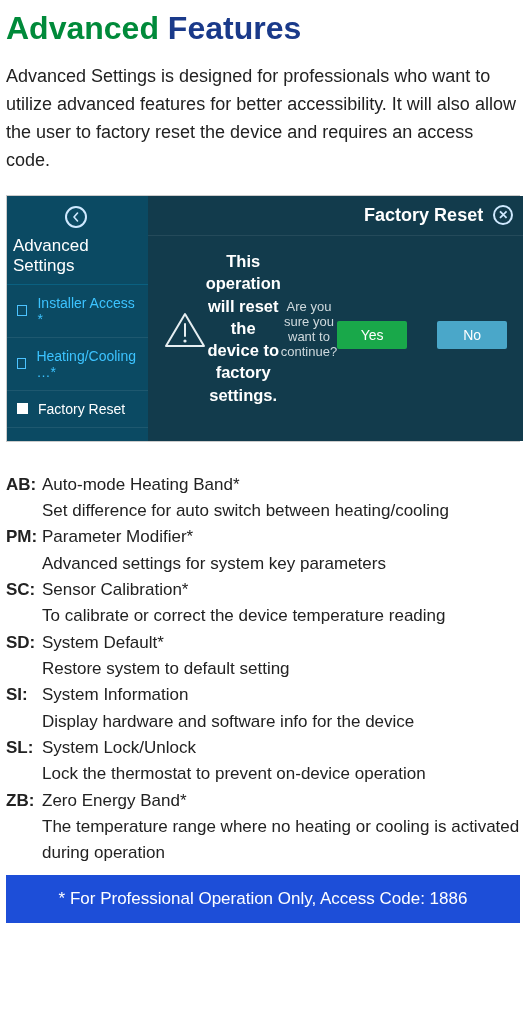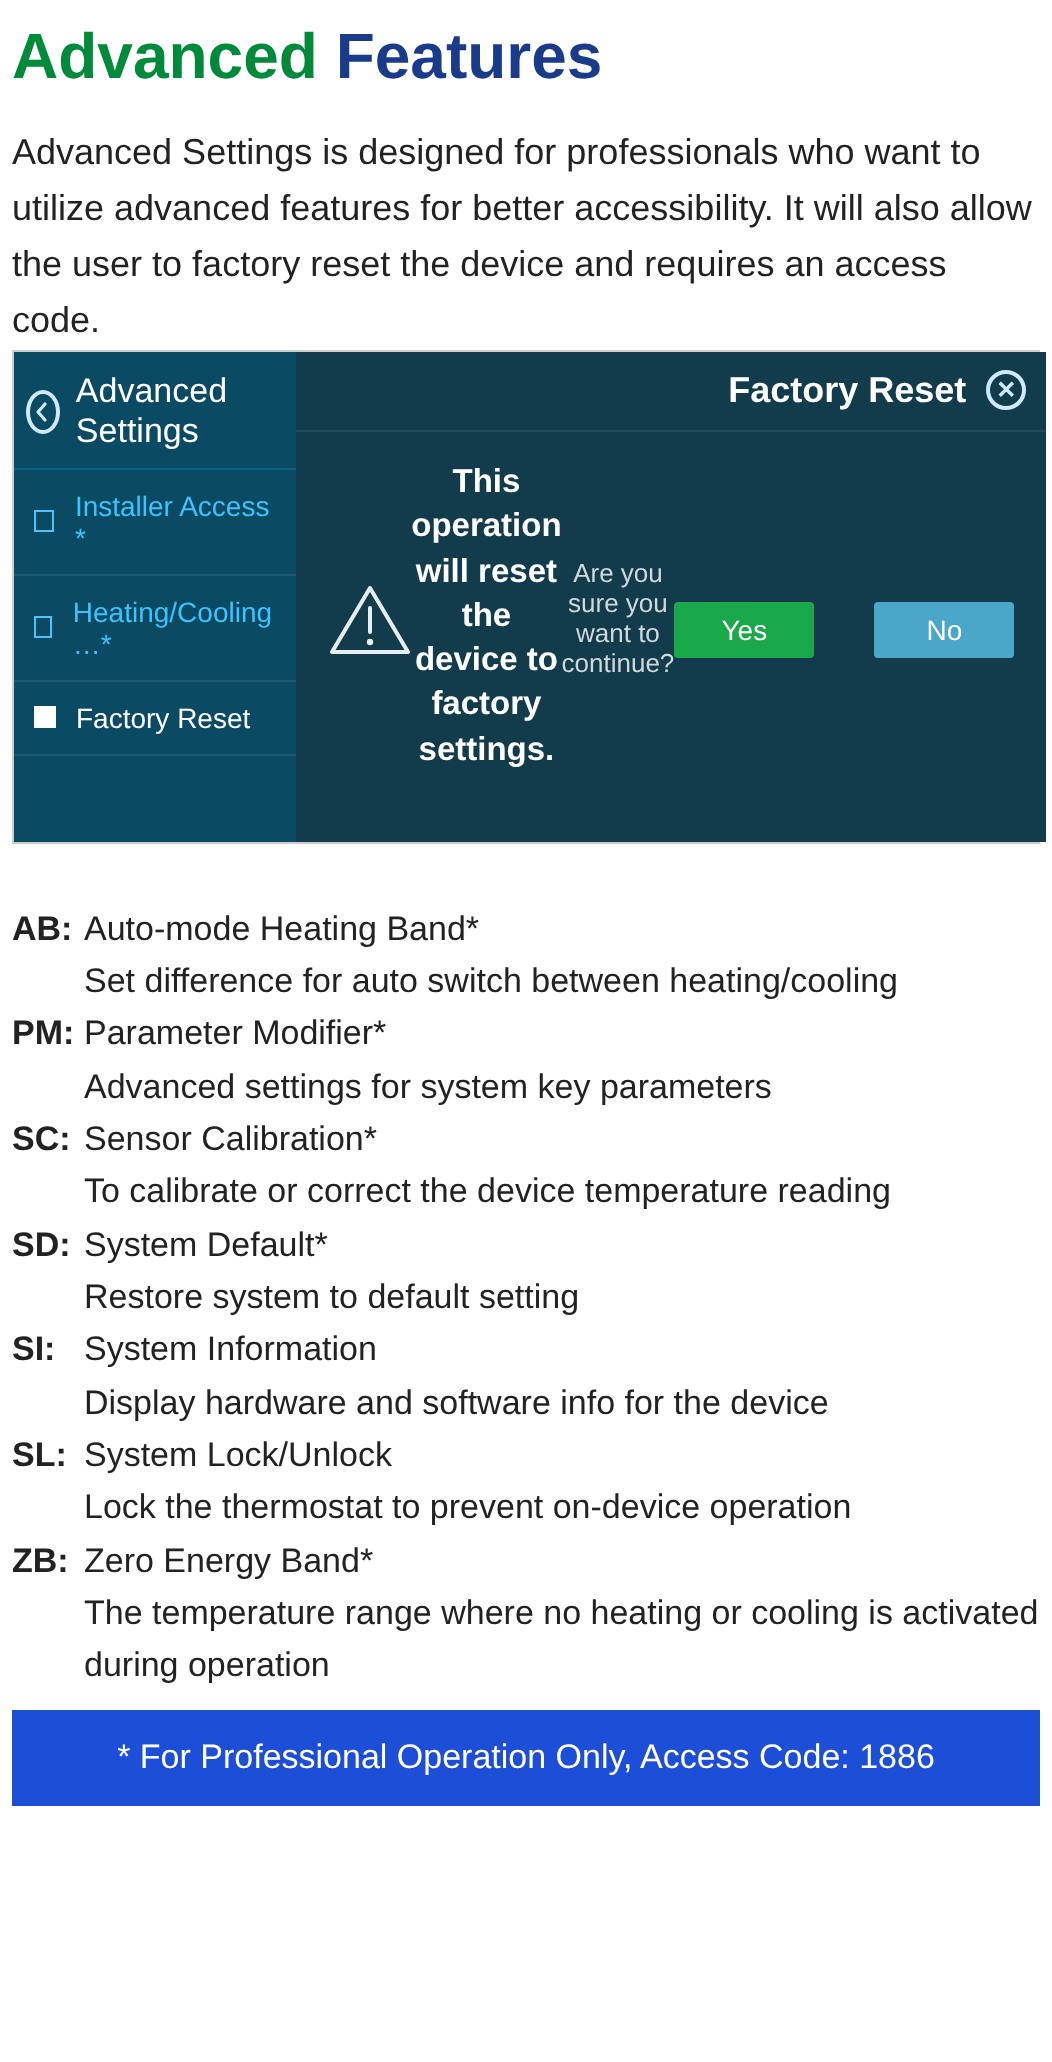--- a/index.html
+++ b/index.html
@@ -14,20 +14,21 @@
       font-size: 32px;
       font-weight: 700;
       margin-bottom: 16px;
     }
     .title-word1 { color: #008a3a; }
     .title-word2 { color: #1a3a8a; }
     .intro {
       font-size: 18px;
       line-height: 1.55;
       color: #222;
+      margin-bottom: 20px;
     }
     
     .device {
       display: flex;
       width: 514px;
       height: 247px;
       background: #0b4960;
       border: 1px solid #ccc;
     }
     .dev-left {
@@ -38,20 +39,21 @@
     }
     .dev-left-head {
       display: flex;
       align-items: center;
       gap: 8px;
       padding: 10px 8px 8px 6px;
       color: #fff;
       font-size: 17px;
       font-weight: 500;
       border-bottom: 1px solid #0a6080;
+      flex-direction: column;
     }
     .back-icon {
       width: 22px; height: 22px;
       border: 2px solid #cfe9ff;
       border-radius: 50%;
       display: flex; align-items: center; justify-content: center;
       font-size: 14px; color: #cfe9ff;
       line-height: 1;
     }
     .menu { flex: 1; }

